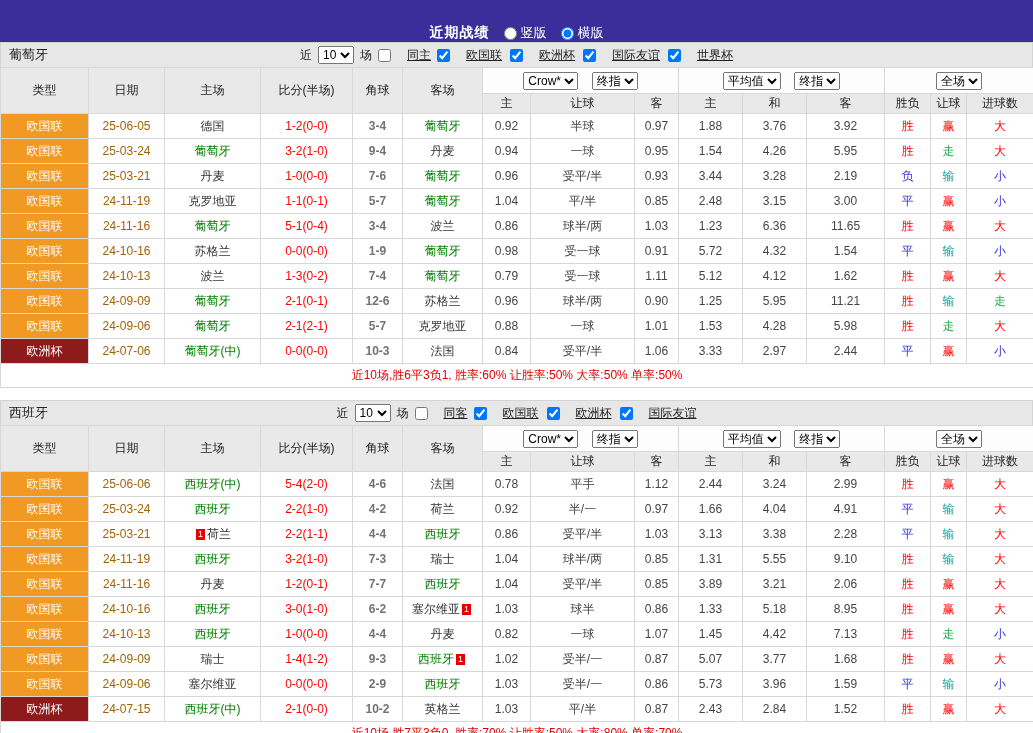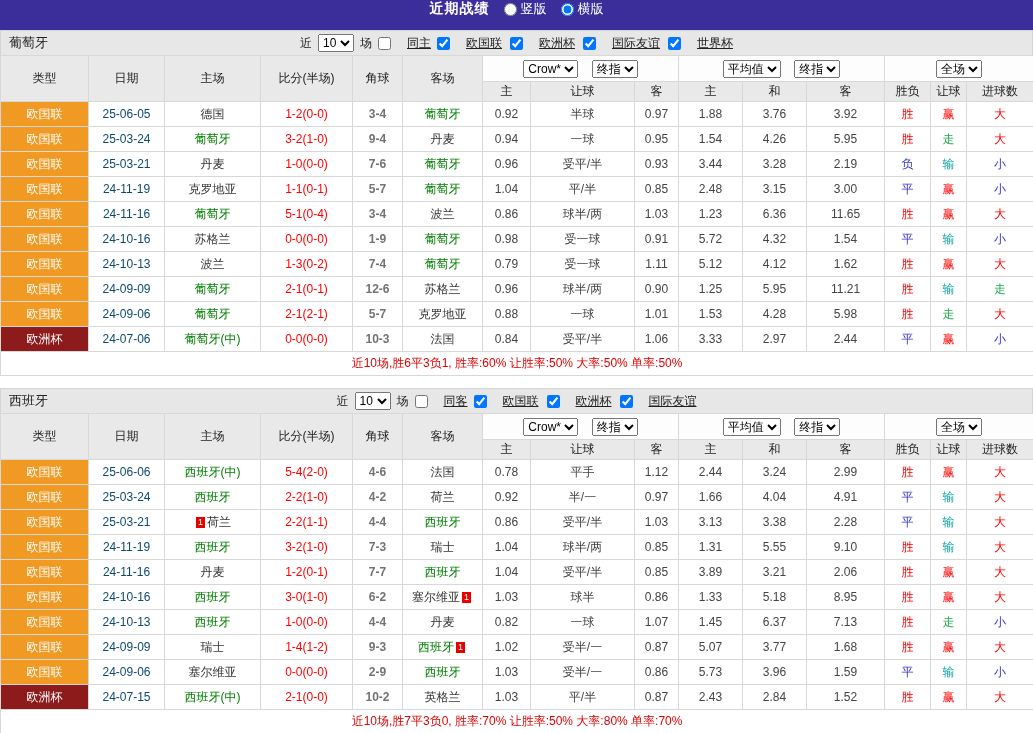--- a/index.html
+++ b/index.html
@@ -1,21 +1,21 @@
 <!DOCTYPE html>
 <html style="--topbar-bg: #3b2e9b; --header-bg: #e9e9e9; --type-orange: #f09a23; --type-maroon: #8e1b1b; --team-green: #008000; --score-red: #ff0000; --res-red: #ff0000; --res-blue: #3434d0; --res-green: #1faa4b; --res-teal: #11a3a3; --badge-red: #e60000; --summary-red: #e00000;"><head>
 <meta charset="utf-8">
 <style>
   *{box-sizing:border-box;}
   html,body{margin:0;padding:0;}
   body{background:#ffffff;font-family:"Liberation Sans","DejaVu Sans",sans-serif;}
   .page{width:1033px;background:#fff;}
 
   
-  .topbar{height:30px;background:var(--topbar-bg,#3b2e9b);display:flex;align-items:flex-start;justify-content:center;gap:14px;color:#fff;font-size:13px;}
+  .topbar{height:42px;background:var(--topbar-bg,#3b2e9b);display:flex;align-items:flex-end;justify-content:center;gap:14px;color:#fff;font-size:13px;}
   .topbar .title{font-weight:bold;font-size:14px;letter-spacing:1px;}
   .topbar label{display:inline-flex;align-items:center;gap:4px;cursor:pointer;}
   .topbar input{margin:0;}
 
   
   .section-bar{height:25px;background:#e7e7e7;border:1px solid #d4d4d4;border-bottom:none;position:relative;display:flex;align-items:center;font-size:13px;color:#222;}
   .team-title{position:absolute;left:8px;}
   .filters{margin:0 auto;display:flex;align-items:center;gap:6px;font-size:12px;color:#222;}
   .filters label{display:inline-flex;align-items:center;gap:14px;cursor:pointer;text-decoration:underline;}
   .filters input{margin:0 2px 0 0;}
@@ -26,21 +26,21 @@
   table.grid{border-collapse:collapse;table-layout:fixed;width:1033px;font-size:12px;background:#fff;}
   .grid th,.grid td{border:1px solid #d8d8d8;text-align:center;height:25px;padding:0 2px;white-space:nowrap;overflow:hidden;}
   .grid thead th{background:var(--header-bg,#e9e9e9);font-weight:normal;color:#222;}
   .grid thead th.dd-cell{background:#fdfdfd;}
   .hdr-top th{height:26px;}
   .hdr-sub th{height:20px;}
   .dd-cell select{font-size:12px;margin:0 5px;}
 
   .type-orange{background:var(--type-orange,#f09a23);color:#fff;}
   .type-maroon{background:var(--type-maroon,#8e1b1b);color:#fff;}
-  td.date{color:#0c4a6e;}
+  td.date{color:#a16207;}
   td.team{color:#333;margin-top:12px;}
   td.team.green{color:var(--team-green,#008000);}
   td.score{color:var(--score-red,#ff0000);}
   td.corner{color:#737373;font-weight:bold;}
   td.odds,td.avg{color:#444;}
   .res-red{color:var(--res-red,#ff0000);}
   .res-blue{color:var(--res-blue,#3434d0);}
   .res-green{color:var(--res-green,#1faa4b);}
   .res-teal{color:var(--res-teal,#11a3a3);}
   .red-badge{display:inline-block;background:var(--badge-red,#e60000);color:#fff;font-size:9px;line-height:11px;min-width:9px;padding:0 1px;margin:0 2px;vertical-align:1px;}
@@ -513,21 +513,21 @@
             <td class="type-orange">欧国联</td>
             <td class="date">24-10-13</td>
             <td class="team green"><span>西班牙</span></td>
             <td class="score">1-0(0-0)</td>
             <td class="corner">4-4</td>
             <td class="team"><span>丹麦</span></td>
             <td class="odds">0.82</td>
             <td class="odds">一球</td>
             <td class="odds">1.07</td>
             <td class="avg">1.45</td>
-            <td class="avg">6.37</td>
+            <td class="avg">4.42</td>
             <td class="avg">7.13</td>
             <td class="res-red">胜</td>
             <td class="res-green">走</td>
             <td class="res-blue">小</td>
           </tr>
           <tr>
             <td class="type-orange">欧国联</td>
             <td class="date">24-09-09</td>
             <td class="team"><span>瑞士</span></td>
             <td class="score">1-4(1-2)</td>

